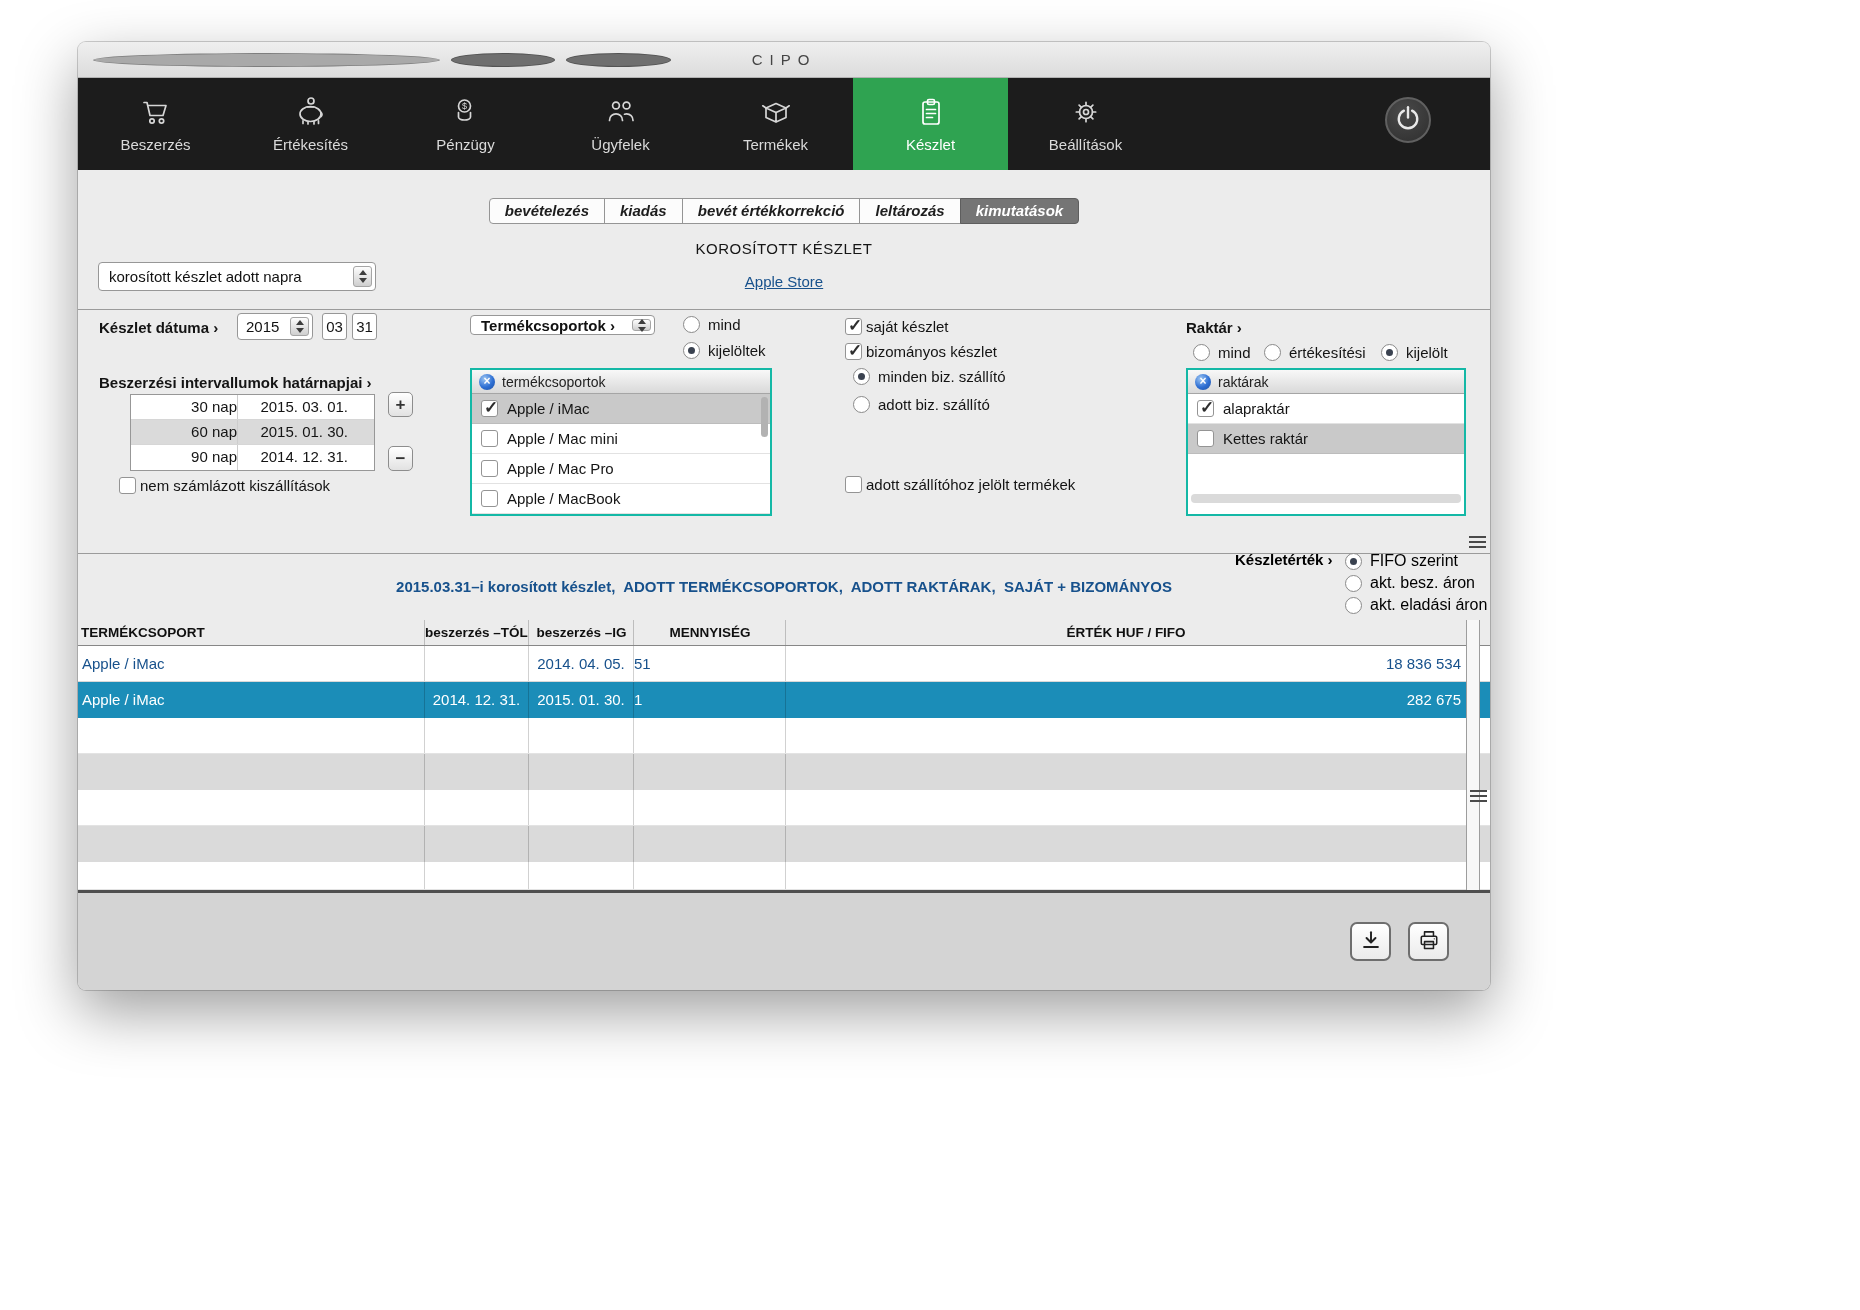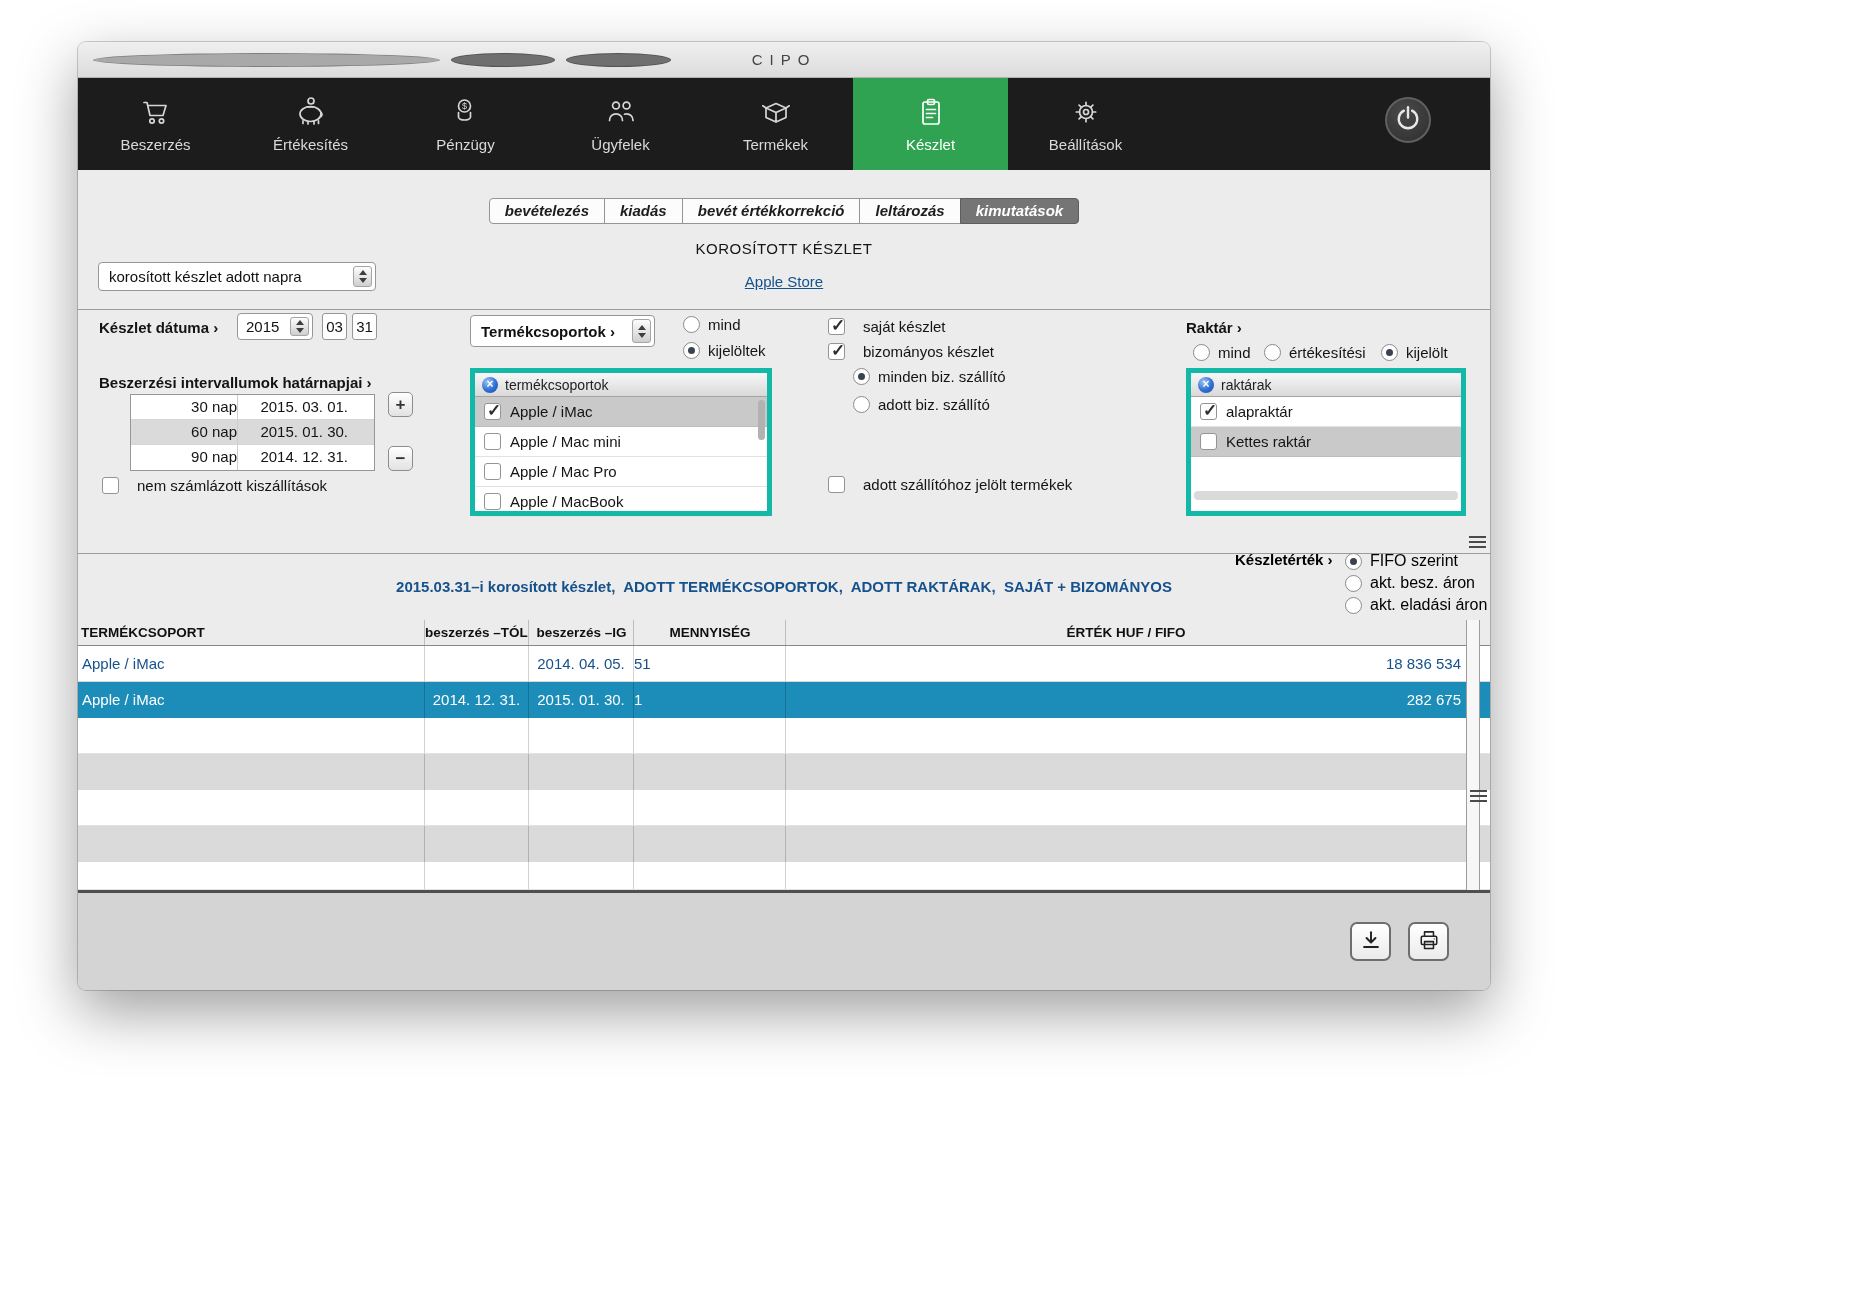--- a/index.html
+++ b/index.html
@@ -57,28 +57,28 @@
   .itable { position:absolute; left:52px; top:84px; width:245px; background:#ffffff; border:1px solid #979797; }
   .irow { display:flex; height:25px; line-height:24px; border-bottom:1px solid #d6d6d6; cursor:pointer; }
   .irow:last-child { border-bottom:none; }
   .irow.hl { background:#dadada; }
   .iday { width:107px; text-align:right; padding-right:0; border-right:1px solid #cdcdcd; }
   .idate { flex:1; text-align:right; padding-right:26px; }
   .sqbtn { position:absolute; width:25px; height:25px; background:linear-gradient(#ffffff,#e2e2e2);
            border:1px solid #8d8d8d; border-radius:5px; font-size:17px; font-weight:bold; color:#333;
            display:flex; align-items:center; justify-content:center; cursor:pointer; }
 
-  .check { position:absolute; display:flex; align-items:center; gap:18px; cursor:pointer; }
+  .check { position:absolute; display:flex; align-items:center; gap:4px; cursor:pointer;margin-left:17px; }
   .cbox { width:17px; height:17px; background:#fff; border:1px solid #949494; border-radius:3px; position:relative; flex:none; }
   .cbox.checked::after { content:"✓"; position:absolute; left:2px; top:-4px; font-size:17px; font-weight:bold; color:#2e2e2e; }
   .radio { position:absolute; display:flex; align-items:center; gap:8px; cursor:pointer; }
   .rdot { width:17px; height:17px; border-radius:50%; background:#fff; border:1px solid #8a8a8a; position:relative; flex:none; }
   .rdot.sel::after { content:""; position:absolute; inset:4px; border-radius:50%; background:#3a4250; }
 
-  .listbox { position:absolute; background:#ffffff; border:5px solid #14b8a6; }
+  .listbox { position:absolute; background:#ffffff; border:2px solid #14b8a6; }
   .list-header { height:24px; background:linear-gradient(#f8f8f8,#d9d9d9); border-bottom:1px solid #a5a5a5;
                  display:flex; align-items:center; gap:7px; padding:0 7px; font-size:14px; color:#222; }
   .clear-icon { width:16px; height:16px; border-radius:50%; color:#fff; font-size:12px; font-weight:bold;
                 display:flex; align-items:center; justify-content:center;
                 background:radial-gradient(circle at 35% 30%, #9cc5f2, #2e6fd4 55%, #1d4f9e); }
   .clear-icon::after { content:"×"; margin-top:-1px; }
   .list-row { height:30px; display:flex; align-items:center; gap:9px; padding:0 9px; font-size:15px;
               border-bottom:1px solid #e2e2e2; cursor:pointer; }
   .list-row.hl { background:#c9c9c9; border-bottom-color:#bcbcbc; }
   .vthumb { position:absolute; right:2px; top:27px; width:7px; height:40px; border-radius:4px; background:#b2b2b2; }
@@ -271,21 +271,21 @@
         <span class="idate">2014. 12. 31.</span>
       </div>
     </div>
     <div class="sqbtn" style="left:310px; top:82px;">+</div>
     <div class="sqbtn" style="left:310px; top:136px;">−</div>
     <label class="check" style="left:24px; top:167px;">
       <span class="cbox"></span>
       <span>nem számlázott kiszállítások</span>
     </label>
 
-    <div class="selectbox" style="left:392px; top:5px; width:185px; height:32px; font-weight:bold;">
+    <div class="selectbox" style="left:392px; top:5px; width:185px; height:20px; font-weight:bold;align-items:flex-end;">
       <span>Termékcsoportok ›</span>
       <span class="stepper">
           <span class="tri-up"></span>
           <span class="tri-dn"></span>
         </span>
     </div>
     <label class="radio" style="left:605px; top:6px;">
       <span class="rdot"></span>
       <span>mind</span>
     </label>

